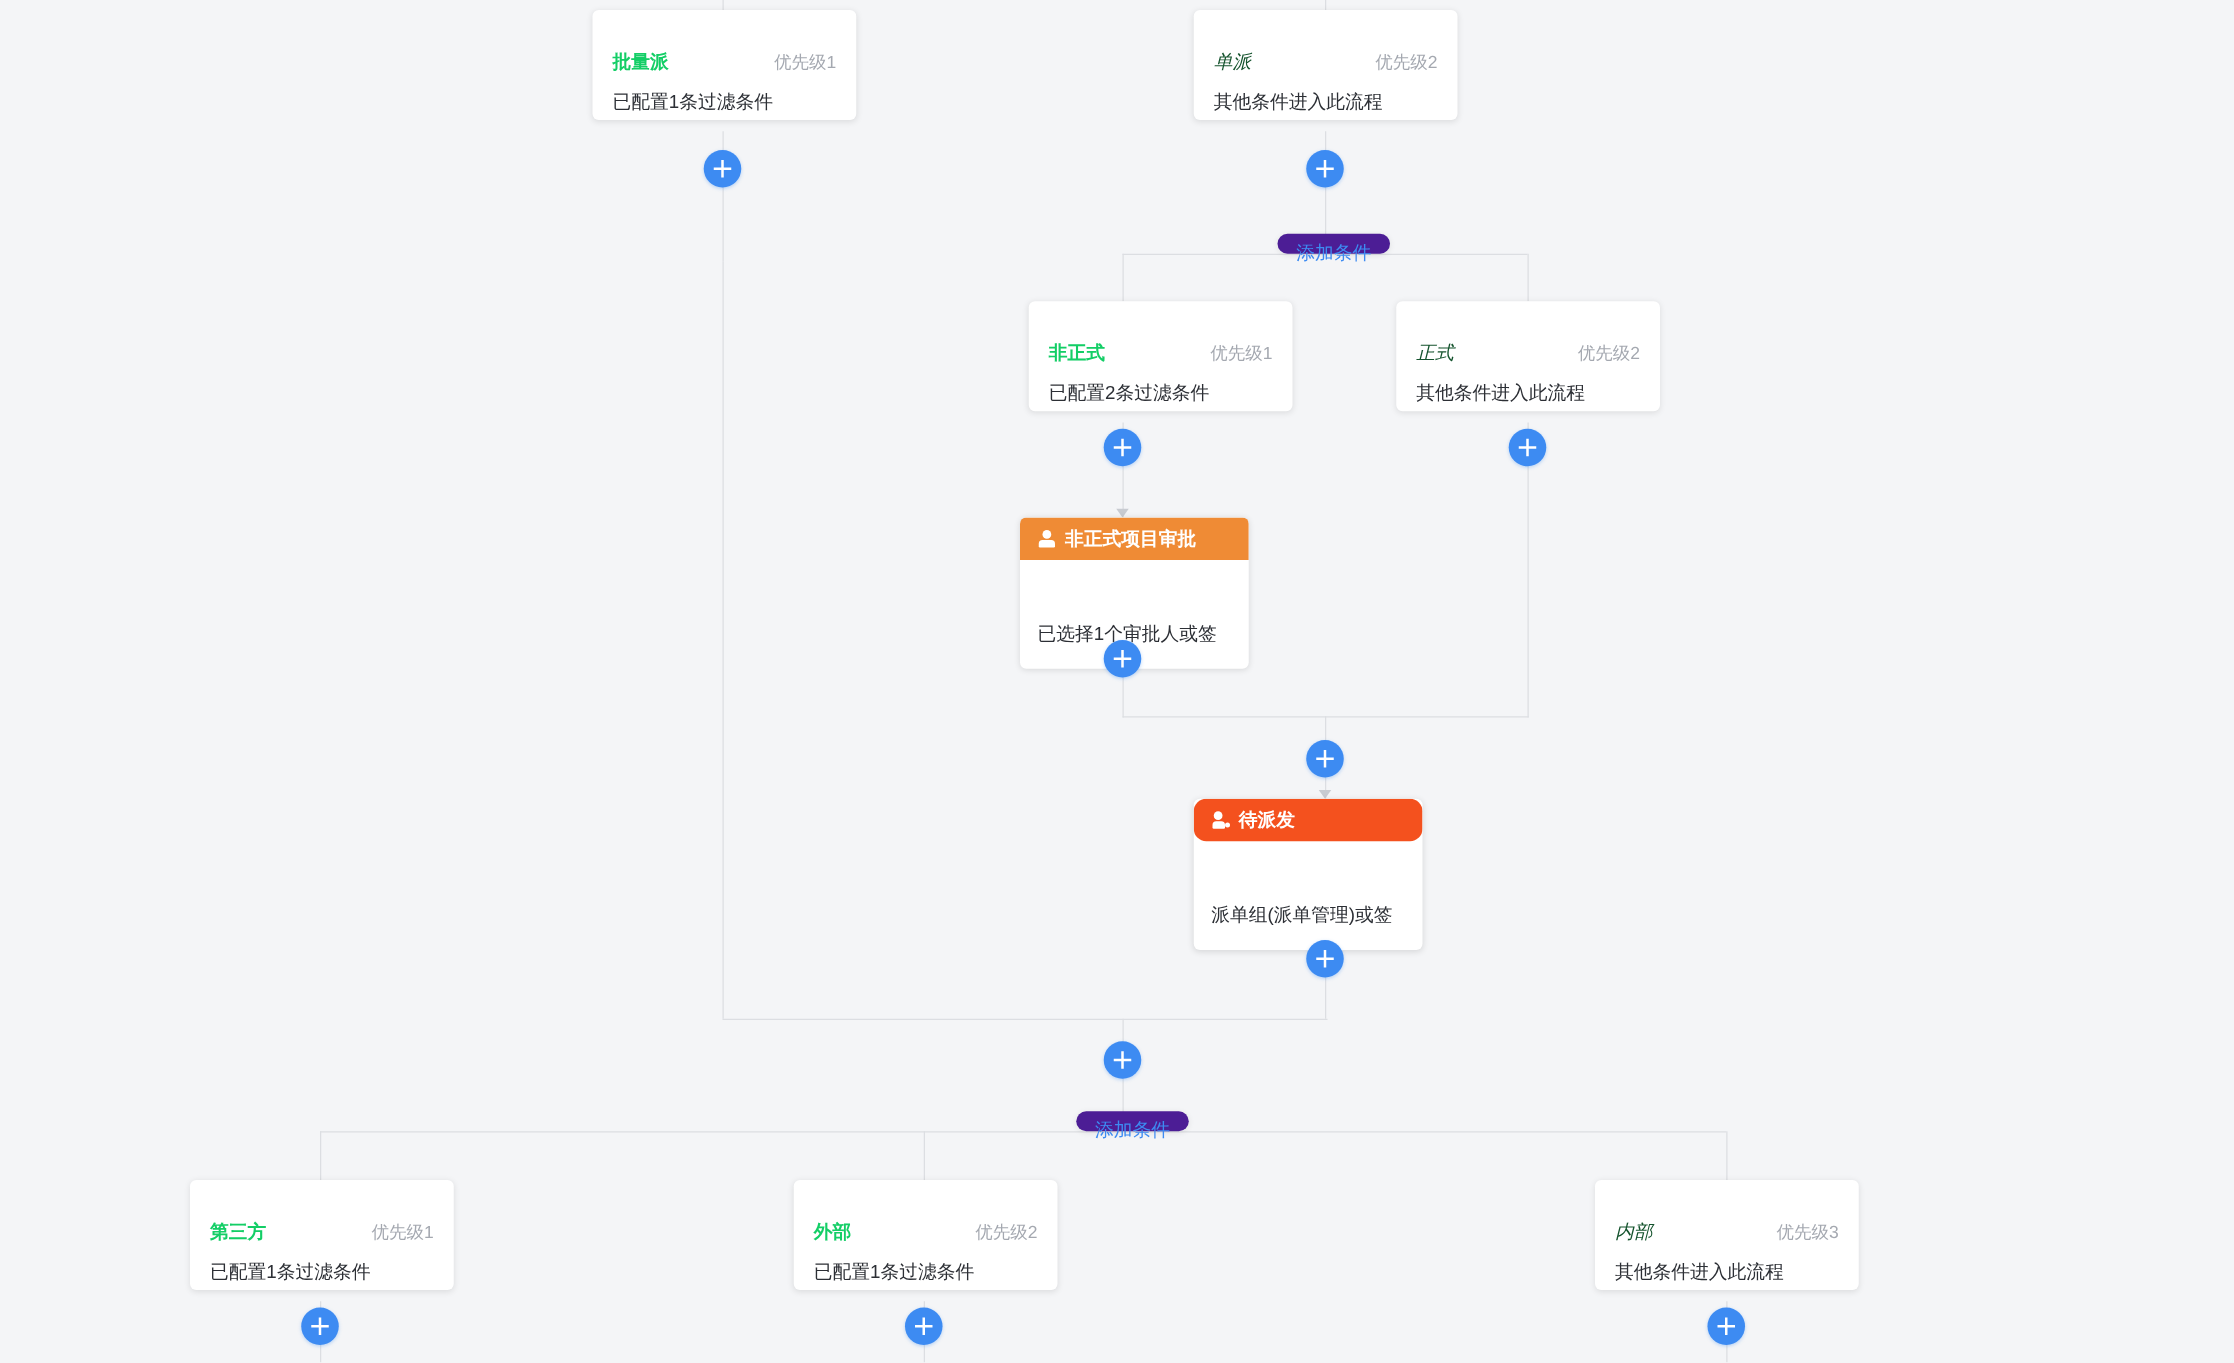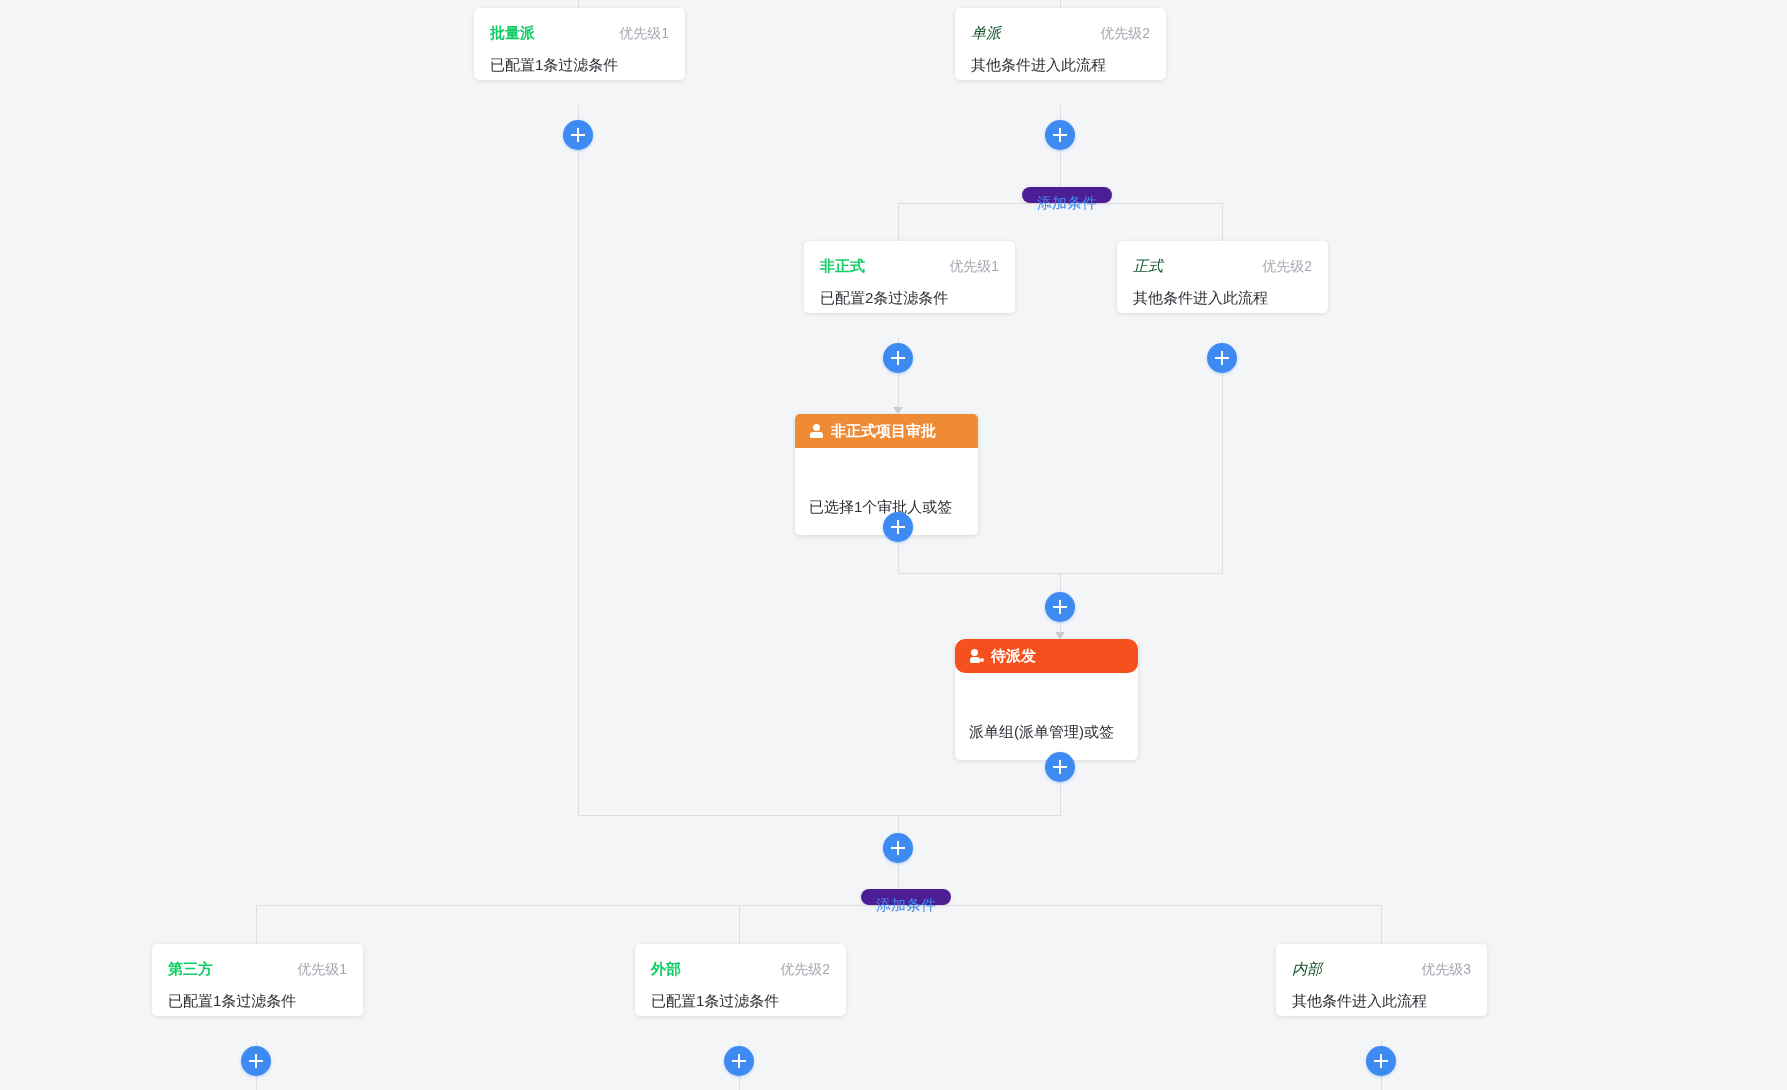--- a/index.html
+++ b/index.html
@@ -28,21 +28,21 @@
 
   
   .pill{position:absolute;height:16px;line-height:32px;padding:0 15px;
     background:#4c1d95;border-radius:16px;color:#3d8bf2;font-size:15px;
     box-shadow:0 1px 5px rgba(0,0,0,.09);white-space:nowrap;cursor:pointer;z-index:7;}
 
   
   .card{position:absolute;width:211px;background:#fff;border-radius:5px;
     box-shadow:0 1px 5px rgba(0,0,0,.10);cursor:pointer;z-index:5;}
   .card .chead{display:flex;justify-content:space-between;align-items:baseline;
-    padding:16px 16px 0 16px;}
+    padding:16px 16px 0 16px;margin-top:16px;}
   .ctitle{font-size:15px;color:#13ce66;font-weight:600;}
   .ctitle.gray{color:#14532d;font-weight:400;font-style:italic;}
   .cprio{font-size:14px;color:#a4a8b0;}
   .cbody{padding:13px 16px 5px 16px;font-size:15px;color:#2c2f35;}
 
   
   .node{position:absolute;width:183px;background:#fff;border-radius:5px;
     box-shadow:0 1px 5px rgba(0,0,0,.12);cursor:pointer;overflow:hidden;z-index:5;}
   .nhead{display:flex;align-items:center;gap:8px;height:34px;padding:0 14px;
     color:#fff;font-size:15px;font-weight:600;}
@@ -81,42 +81,42 @@
     <div class="cbody">其他条件进入此流程</div>
   </div>
   <div class="vline" style="left:1060px;top:105px;height:98px;"></div>
   <div class="plus" style="left:1045px;top:120px;"></div>
 
   <div class="hline" style="left:898px;top:203px;width:324px;"></div>
   <div class="pill" style="left:1022px;top:187px;">添加条件</div>
   <div class="vline" style="left:898px;top:203px;height:38px;"></div>
   <div class="vline" style="left:1222px;top:203px;height:38px;"></div>
 
-  <div class="card" style="left:804px;top:241px;">
+  <div class="card" style="left:823px;top:241px;">
     <div class="chead">
       <span class="ctitle">非正式</span>
       <span class="cprio">优先级1</span>
     </div>
     <div class="cbody">已配置2条过滤条件</div>
   </div>
   <div class="vline" style="left:898px;top:338px;height:76px;"></div>
   <div class="arrow" style="left:893px;top:407px;"></div>
   <div class="plus" style="left:883px;top:343px;"></div>
 
   <div class="card" style="left:1117px;top:241px;">
     <div class="chead">
       <span class="ctitle gray">正式</span>
       <span class="cprio">优先级2</span>
     </div>
     <div class="cbody">其他条件进入此流程</div>
   </div>
   <div class="vline" style="left:1222px;top:338px;height:236px;"></div>
   <div class="plus" style="left:1207px;top:343px;"></div>
 
-  <div class="node" style="left:795px;top:414px;">
+  <div class="node" style="left:816px;top:414px;">
     <div class="nhead orange">
       <span class="picon">
         <i class="hd"></i>
           <i class="bd"></i>
       </span>
       <span>非正式项目审批</span>
     </div>
     <div class="nbody">已选择1个审批人或签</div>
   </div>
   <div class="vline" style="left:898px;top:486px;height:88px;"></div>

